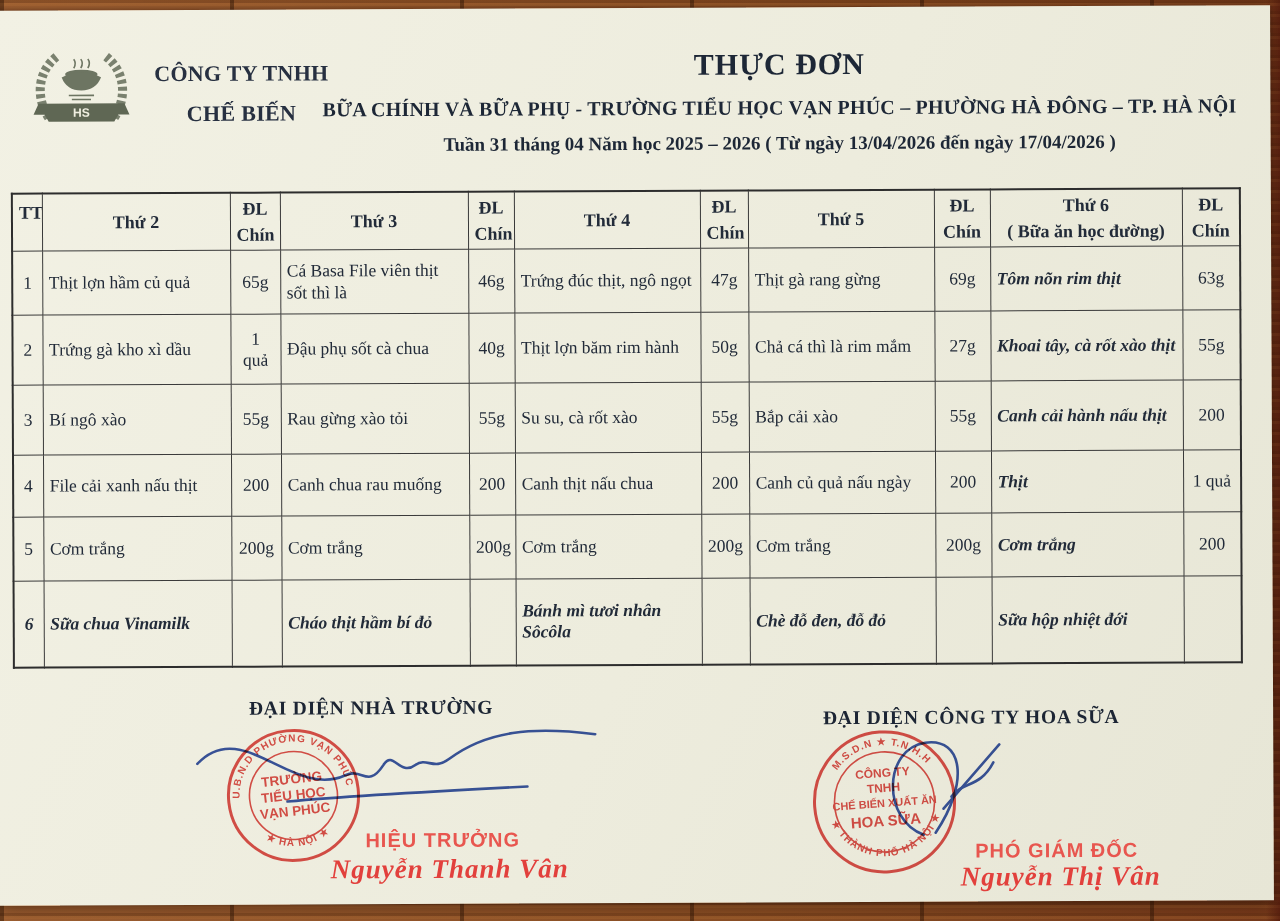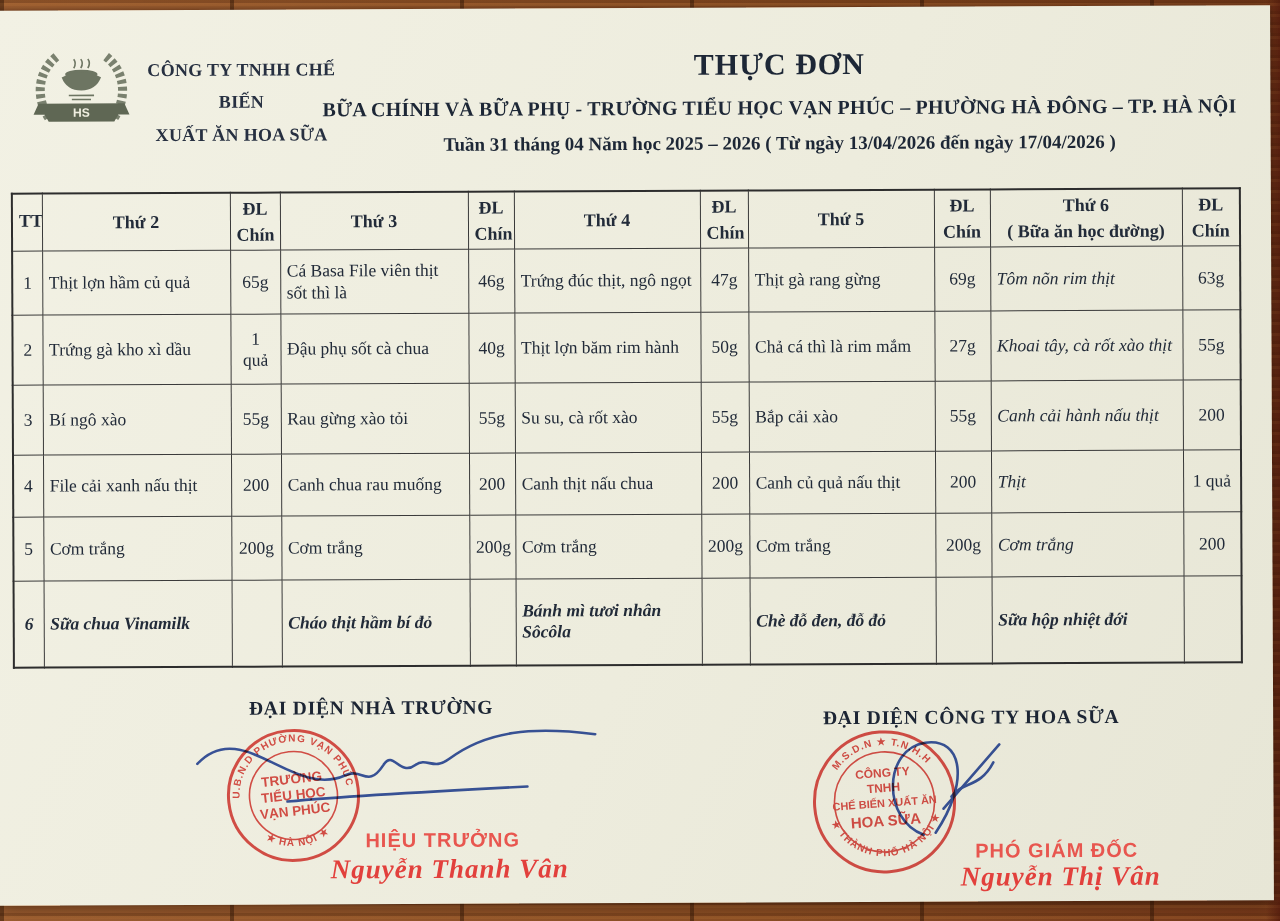--- a/index.html
+++ b/index.html
@@ -16,41 +16,41 @@
   .paper{
     position:absolute;left:-4px;top:8px;width:1276px;height:895px;
     background:linear-gradient(115deg,#f2f1e4,#edecdd 55%,#e7e6d6);
     transform:rotate(-0.25deg);transform-origin:50% 50%;
     box-shadow:0 4px 18px rgba(30,10,0,.5),0 0 4px rgba(40,15,5,.4);
     color:#232c3a;
   }
   
   .logo{position:absolute;left:34px;top:34px;width:106px;height:90px;}
   .company-name{position:absolute;left:142px;top:44px;width:210px;text-align:center;
-    font-weight:bold;font-size:18px;line-height:1.8;color:#273041;letter-spacing:.3px;}
+    font-weight:bold;font-size:22px;line-height:1.8;color:#273041;letter-spacing:.3px;}
   .head-center{position:absolute;left:310px;top:40px;width:950px;text-align:center;color:#1d2736;}
   .doc-title{font-size:30px;font-weight:bold;letter-spacing:1px;}
   .doc-subtitle{margin-top:15px;font-size:20px;font-weight:bold;letter-spacing:.2px;}
   .doc-week{margin-top:13px;font-size:19px;font-weight:bold;}
   
   table.menu{position:absolute;left:16px;top:182px;width:1228px;border-collapse:collapse;
     table-layout:fixed;font-size:17.5px;color:#222b39;}
   table.menu{border:2px solid #2d2d2d;}
   table.menu td{border:1px solid #3a3a3a;padding:2px 6px;vertical-align:middle;overflow:hidden;}
   td.hc{font-weight:bold;text-align:center;vertical-align:top;padding-top:7px;font-size:18px;}
   td.hc .h2l{line-height:1.45;}
   td.tt{text-align:center;padding:2px 2px;}
   td.qty{text-align:center;}
   td.dish{padding-left:8px;line-height:1.25;}
   .thu6h{}
-  td.f{font-weight:normal;font-style:italic;}
+  td.f{font-weight:bold;font-style:italic;}
   tr.hrow{height:56px;} tr.r1{height:64px;} tr.r2{height:70px;} tr.r3{height:70px;}
   tr.r4{height:62px;} tr.r5{height:64px;} tr.r6{height:86px;}
   tr.r6 td{font-weight:bold;font-style:italic;}
-  tr.hrow td.tt{vertical-align:top;padding-top:16px;}
+  tr.hrow td.tt{vertical-align:top;padding-top:8px;}
   
   .sig-heading{position:absolute;font-size:19.5px;font-weight:bold;letter-spacing:.8px;
     color:#1c2534;text-align:center;}
   .sig-heading.school{left:186px;top:688px;width:376px;}
   .sig-heading.company{left:774px;top:700px;width:400px;}
   .stamp{position:absolute;mix-blend-mode:multiply;opacity:.93;}
   .stamp.school{left:212px;top:702px;transform:rotate(-6deg);}
   .stamp.company{left:798px;top:706px;transform:rotate(-4deg);}
   .bluesig{position:absolute;mix-blend-mode:multiply;}
   .bluesig.school{left:190px;top:692px;}
@@ -86,21 +86,20 @@
         <path d="M40,50 h25 M43,54 h19"></path>
       </g>
       <g>
         <polygon points="10,58 95,58 100,69 89,69 85,76 20,76 16,69 5,69" fill="#5f6754"></polygon>
         <text x="52.5" y="71" text-anchor="middle" font-size="12" font-weight="bold" fill="#efeee0" font-family="Liberation Sans, sans-serif">HS</text>
       </g>
     </svg>
 
     <div class="company-name">
       <div>CÔNG TY TNHH CHẾ BIẾN</div>
-      <div>XUẤT ĂN HOA SỮA</div>
     </div>
 
     <div class="head-center">
       <div class="doc-title">THỰC ĐƠN</div>
       <div class="doc-subtitle">BỮA CHÍNH VÀ BỮA PHỤ - TRƯỜNG TIỂU HỌC VẠN PHÚC – PHƯỜNG HÀ ĐÔNG – TP. HÀ NỘI</div>
       <div class="doc-week">Tuần 31 tháng 04 Năm học 2025 – 2026 ( Từ ngày 13/04/2026 đến ngày 17/04/2026 )</div>
     </div>
 
     <table class="menu">
       <colgroup>
@@ -188,21 +187,21 @@
         <td class="qty">200</td>
       </tr>
       <tr class="r4">
         <td class="tt">4</td>
         <td class="dish">File cải xanh nấu thịt</td>
         <td class="qty">200</td>
         <td class="dish">Canh chua rau muống</td>
         <td class="qty">200</td>
         <td class="dish">Canh thịt nấu chua</td>
         <td class="qty">200</td>
-        <td class="dish">Canh củ quả nấu thịt</td>
+        <td class="dish">Canh củ quả nấu ngày</td>
         <td class="qty">200</td>
         <td class="dish f">Thịt</td>
         <td class="qty">1 quả</td>
       </tr>
       <tr class="r5">
         <td class="tt">5</td>
         <td class="dish">Cơm trắng</td>
         <td class="qty">200g</td>
         <td class="dish">Cơm trắng</td>
         <td class="qty">200g</td>

